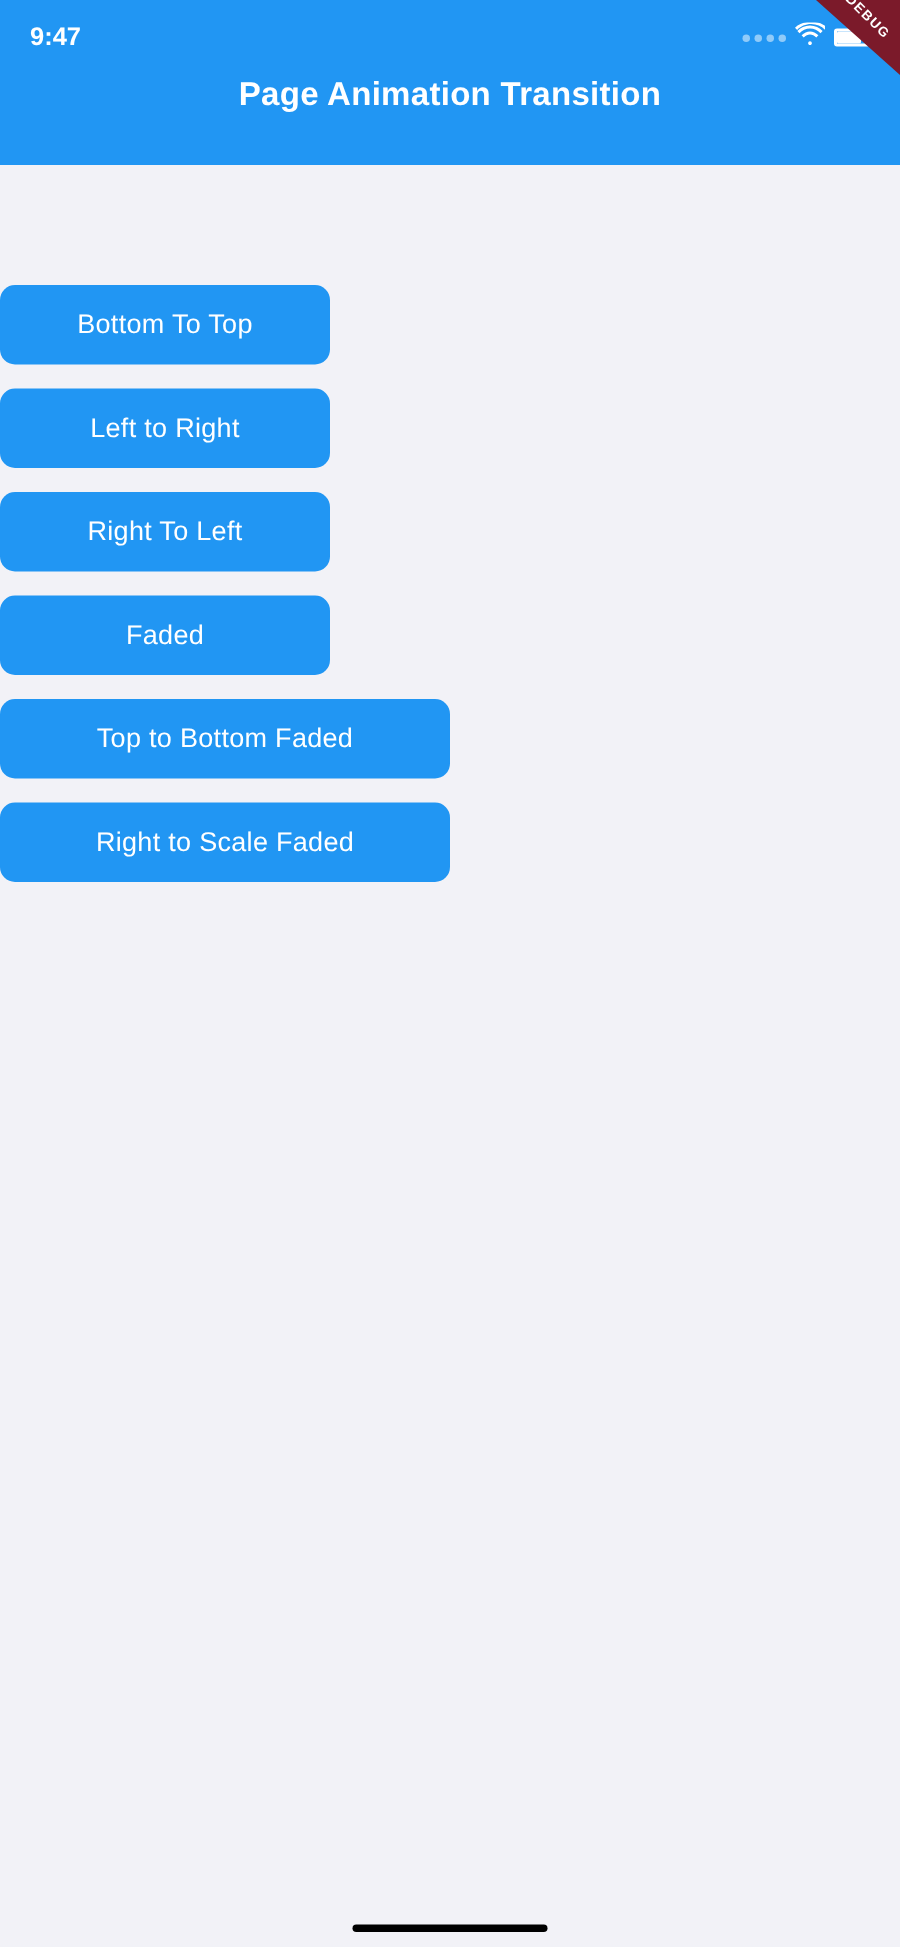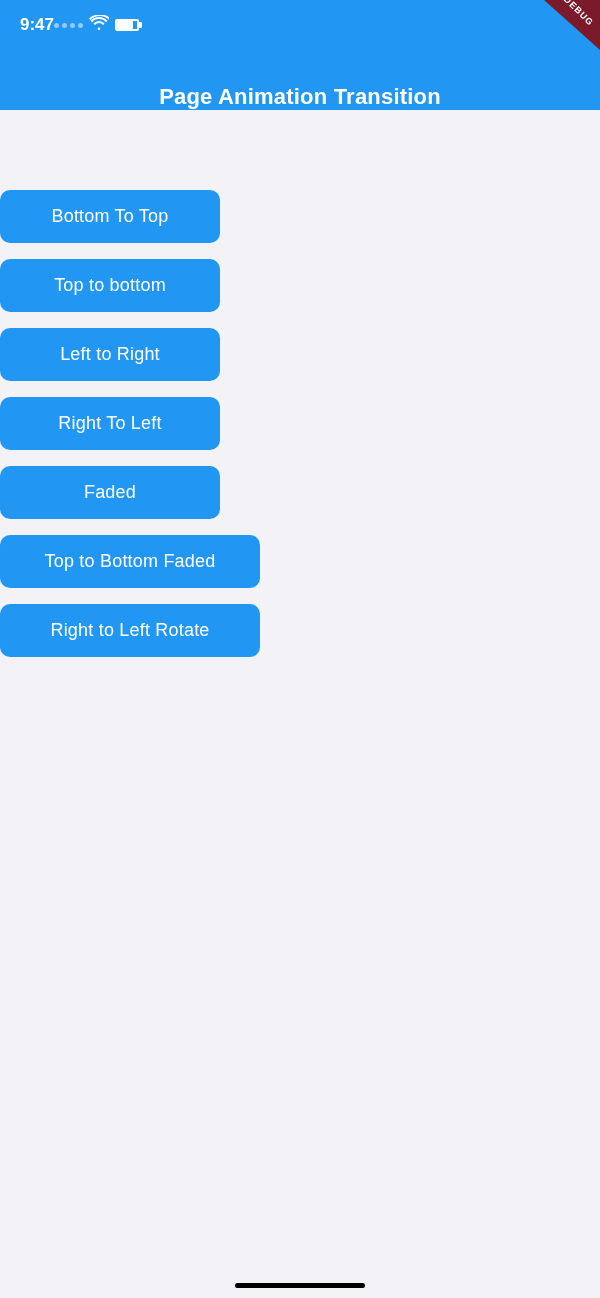--- a/index.html
+++ b/index.html
@@ -17,20 +17,21 @@
       position: relative;
     }
 
     
     .status-bar {
       position: relative;
       height: 50px;
       background: #2196F3;
       display: flex;
       align-items: center;
+      justify-content: space-between;
       padding: 0 20px;
       overflow: hidden;
     }
 
     .status-time {
       color: white;
       font-size: 17px;
       font-weight: 600;
     }
 
@@ -114,21 +115,21 @@
       font-weight: 800;
       transform: rotate(45deg);
       letter-spacing: 1px;
     }
 
     
     .app-bar {
       background: #2196F3;
       height: 60px;
       display: flex;
-      align-items: flex-end;
+      align-items: flex-start;
       justify-content: center;
       box-shadow: 0 2px 4px rgba(0,0,0,0.2);
     }
 
     .app-title {
       color: white;
       font-size: 22px;
       font-weight: 600;
       letter-spacing: 0.2px;
     }
@@ -151,21 +152,21 @@
       padding: 16px 40px;
       font-size: 18px;
       font-weight: 500;
       cursor: pointer;
       width: 220px;
       text-align: center;
       letter-spacing: 0.2px;
     }
 
     .btn-wide {
-      width: 260px;
+      width: 300px;
     }
 
     
     .home-indicator {
       position: absolute;
       bottom: 10px;
       left: 50%;
       transform: translateX(-50%);
       width: 130px;
       height: 5px;
@@ -199,22 +200,21 @@
   </div>
 </div>
 
 <div class="app-bar">
   <span class="app-title">Page Animation Transition</span>
 </div>
 
 <div class="content">
 
   <button class="btn">Bottom To Top</button>
-  <button class="btn">Top to bottom</button>
   <button class="btn">Left to Right</button>
   <button class="btn">Right To Left</button>
   <button class="btn">Faded</button>
   <button class="btn btn-wide">Top to Bottom Faded</button>
-  <button class="btn btn-wide">Right to Left Rotate</button>
+  <button class="btn btn-wide">Right to Scale Faded</button>
 
 </div>
 
 <div class="home-indicator"></div>
 
 </body></html>

